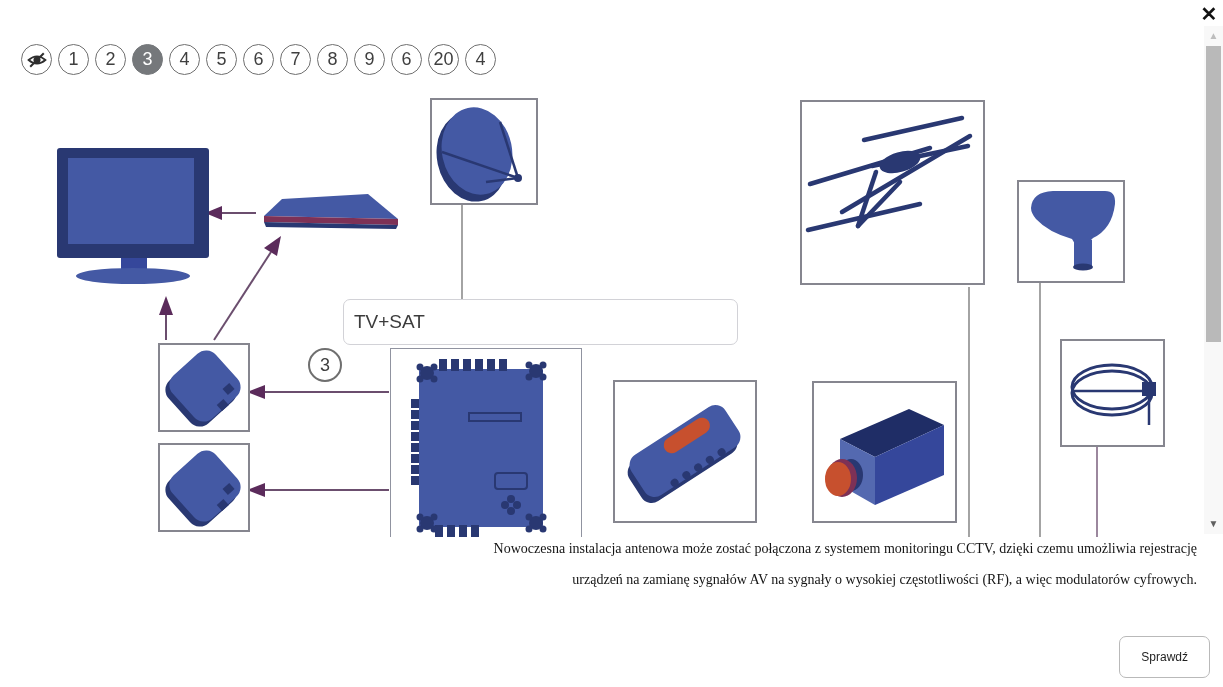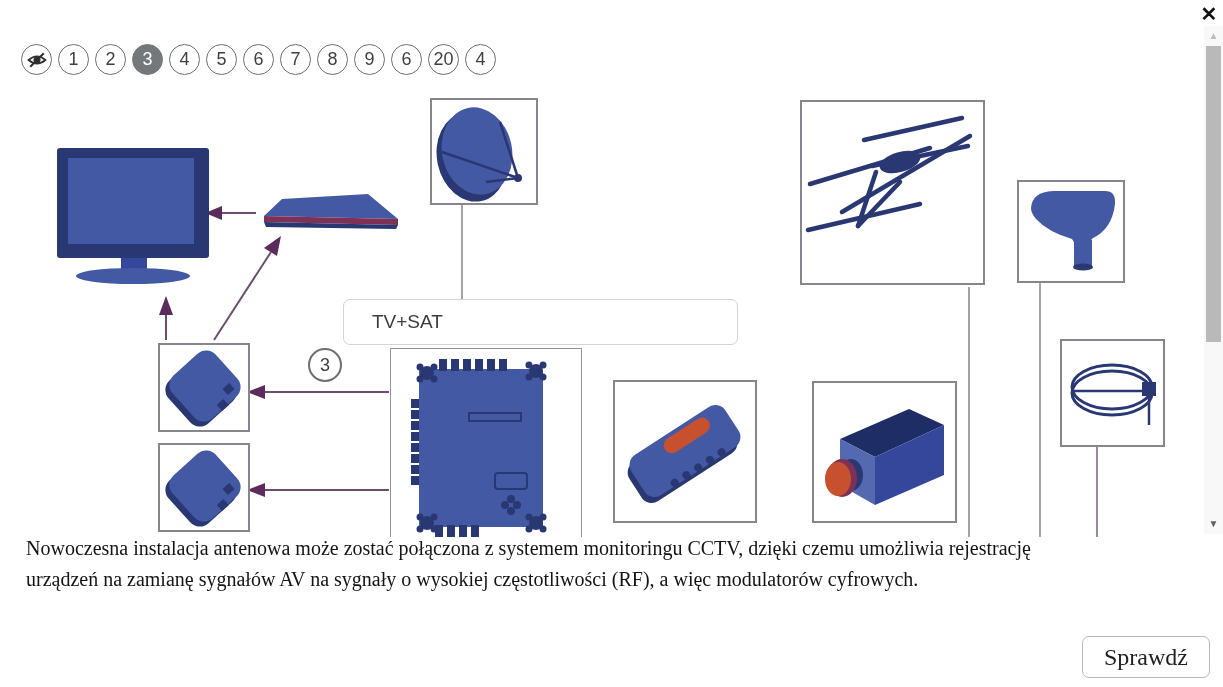--- a/index.html
+++ b/index.html
@@ -32,32 +32,32 @@
   .sbar .thumb{position:absolute;left:2px;top:20px;width:15px;height:296px;background:#b9b9b9;cursor:pointer;}
 
   
   .canvas{position:absolute;left:0;top:0;width:1203px;height:537px;overflow:hidden;}
   .abs{position:absolute;}
   .frame{position:absolute;border:2px solid #86868f;background:#fff;}
   .frame.thin{border-width:1.5px;border-color:#9093a0;}
   .lines{position:absolute;left:0;top:0;pointer-events:none;}
 
   .answer{position:absolute;left:343px;top:299px;width:395px;height:46px;border:1.5px solid #d2d2d7;
-    border-radius:7px;padding:0 28px;font-size:19px;color:#3c3c3c;background:#fff;
+    border-radius:7px;padding:0 10px;font-size:19px;color:#3c3c3c;background:#fff;
     font-family:"Liberation Sans",sans-serif;}
   .badge{position:absolute;left:308px;top:348px;width:34px;height:34px;border-radius:50%;
     border:2px solid #6f6f6f;background:#fff;color:#3f3f3f;font-size:18px;
     display:flex;align-items:center;justify-content:center;}
 
   
-  .desc{position:absolute;left:0;top:533px;width:100%;padding:0 26px;text-align:left;
-    font-family:"Liberation Serif",serif;font-size:20px;line-height:31px;color:#141414;}
+  .desc{position:absolute;left:0;top:533px;width:100%;padding:0 26px;text-align:right;
+    font-family:"Liberation Serif",serif;font-size:14px;line-height:31px;color:#141414;}
   .check-btn{position:absolute;right:13px;top:636px;height:42px;padding:0 21px;background:#fff;
-    border:1px solid #b9b9b9;border-radius:7px;font-size:24px;color:#1f1f1f;
-    font-family:Liberation Serif, serif;cursor:pointer;margin-left:8px;}
+    border:1px solid #b9b9b9;border-radius:7px;font-size:12px;color:#1f1f1f;
+    font-family:Liberation Sans, sans-serif;cursor:pointer;margin-left:8px;}
 </style>
 </head>
 <body>
 
 <div class="close-x">✕</div>
 
 <div class="sbar">
   <div class="arr up">▲</div>
   <div class="thumb"></div>
   <div class="arr down">▼</div>

